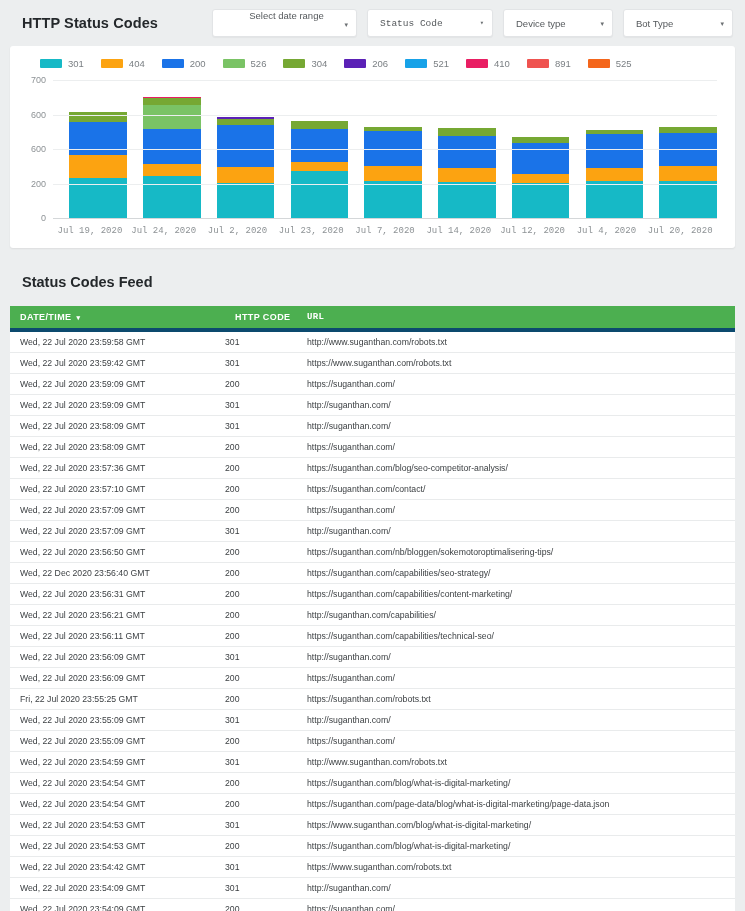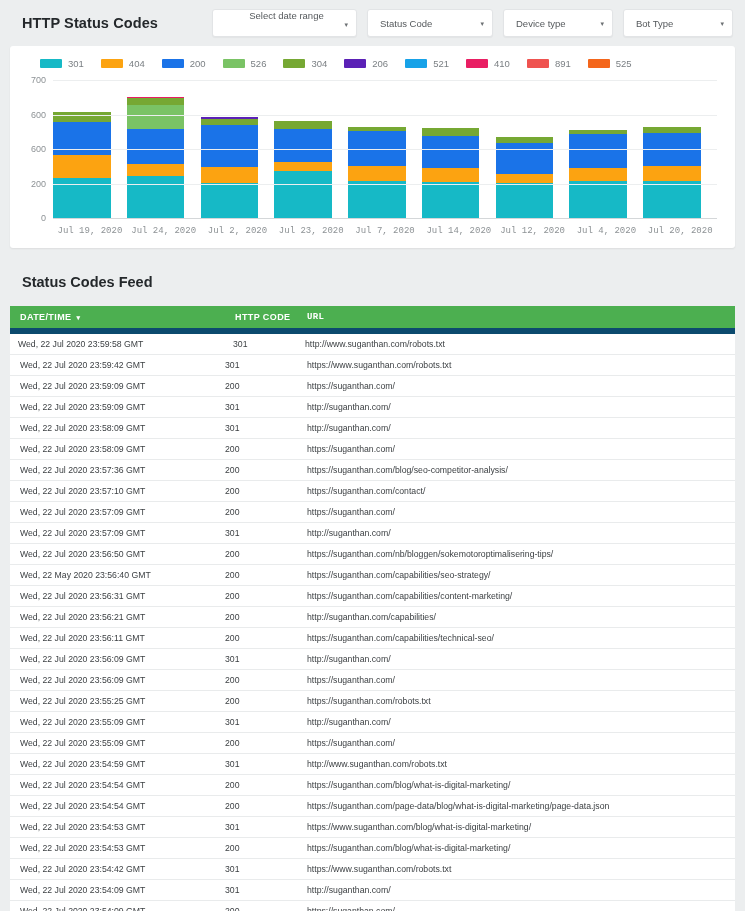--- a/index.html
+++ b/index.html
@@ -47,21 +47,21 @@
     white-space: nowrap;
   }
   .filter .caret {
     margin-left: auto;
     padding-left: 18px;
     font-size: 7px;
     color: #6d7174;
     line-height: 1;
   }
   .filter.w-date { width: 145px; flex-direction: column; }
-  .filter.w-status { width: 126px; }
+  .filter.w-status { width: 126px; font-family: Liberation Mono, monospace; }
   .filter.w-device { width: 110px; }
   .filter.w-bot { width: 110px; }
 
   
   .card {
     background: #fff;
     margin: 0 10px;
     border-radius: 3px;
     box-shadow: 0 1px 2px rgba(0,0,0,.07);
   }
@@ -120,21 +120,21 @@
     left: 0; right: 0; top: 0; bottom: 0;
     display: flex;
     align-items: flex-end;
   }
   .barcol {
     flex: 1 1 0;
     height: 100%;
     display: flex;
     flex-direction: column;
     justify-content: flex-end;
-    align-items: flex-start;
+    align-items: flex-end;
     position: relative;
     font-family: Liberation Mono, monospace;
   }
   .bar {
     width: 78%;
     display: flex;
     flex-direction: column-reverse;
   }
   .seg { width: 100%; }
   .xtick {
@@ -183,21 +183,21 @@
   tbody td {
     font-size: 8.7px;
     color: #3b3f42;
     padding: 5px 6px 5px 10px;
     border-bottom: 1px solid #e9ebec;
     background: #fff;
     white-space: nowrap;
     overflow: hidden;
     text-overflow: ellipsis;
   }
-  tbody tr:first-child td { border-top: 6px solid #0c4a6e; padding-left: 8px; }
+  tbody tr:first-child td { border-top: 4px solid #0c4a6e; }
   td.c-code { padding-left: 0; }
   td.c-url { color: #3b3f42; }
 </style>
 </head>
 <body>
 
 <div class="topbar">
   <div class="page-title">HTTP Status Codes</div>
   <div class="filters">
     <div class="filter w-date">
@@ -436,21 +436,21 @@
           <td class="c-date">Wed, 22 Jul 2020 23:57:09 GMT</td>
           <td class="c-code">301</td>
           <td class="c-url">http://suganthan.com/</td>
         </tr>
         <tr>
           <td class="c-date">Wed, 22 Jul 2020 23:56:50 GMT</td>
           <td class="c-code">200</td>
           <td class="c-url">https://suganthan.com/nb/bloggen/sokemotoroptimalisering-tips/</td>
         </tr>
         <tr>
-          <td class="c-date">Wed, 22 May 2020 23:56:40 GMT</td>
+          <td class="c-date">Wed, 22 Dec 2020 23:56:40 GMT</td>
           <td class="c-code">200</td>
           <td class="c-url">https://suganthan.com/capabilities/seo-strategy/</td>
         </tr>
         <tr>
           <td class="c-date">Wed, 22 Jul 2020 23:56:31 GMT</td>
           <td class="c-code">200</td>
           <td class="c-url">https://suganthan.com/capabilities/content-marketing/</td>
         </tr>
         <tr>
           <td class="c-date">Wed, 22 Jul 2020 23:56:21 GMT</td>
@@ -466,21 +466,21 @@
           <td class="c-date">Wed, 22 Jul 2020 23:56:09 GMT</td>
           <td class="c-code">301</td>
           <td class="c-url">http://suganthan.com/</td>
         </tr>
         <tr>
           <td class="c-date">Wed, 22 Jul 2020 23:56:09 GMT</td>
           <td class="c-code">200</td>
           <td class="c-url">https://suganthan.com/</td>
         </tr>
         <tr>
-          <td class="c-date">Wed, 22 Jul 2020 23:55:25 GMT</td>
+          <td class="c-date">Fri, 22 Jul 2020 23:55:25 GMT</td>
           <td class="c-code">200</td>
           <td class="c-url">https://suganthan.com/robots.txt</td>
         </tr>
         <tr>
           <td class="c-date">Wed, 22 Jul 2020 23:55:09 GMT</td>
           <td class="c-code">301</td>
           <td class="c-url">http://suganthan.com/</td>
         </tr>
         <tr>
           <td class="c-date">Wed, 22 Jul 2020 23:55:09 GMT</td>

